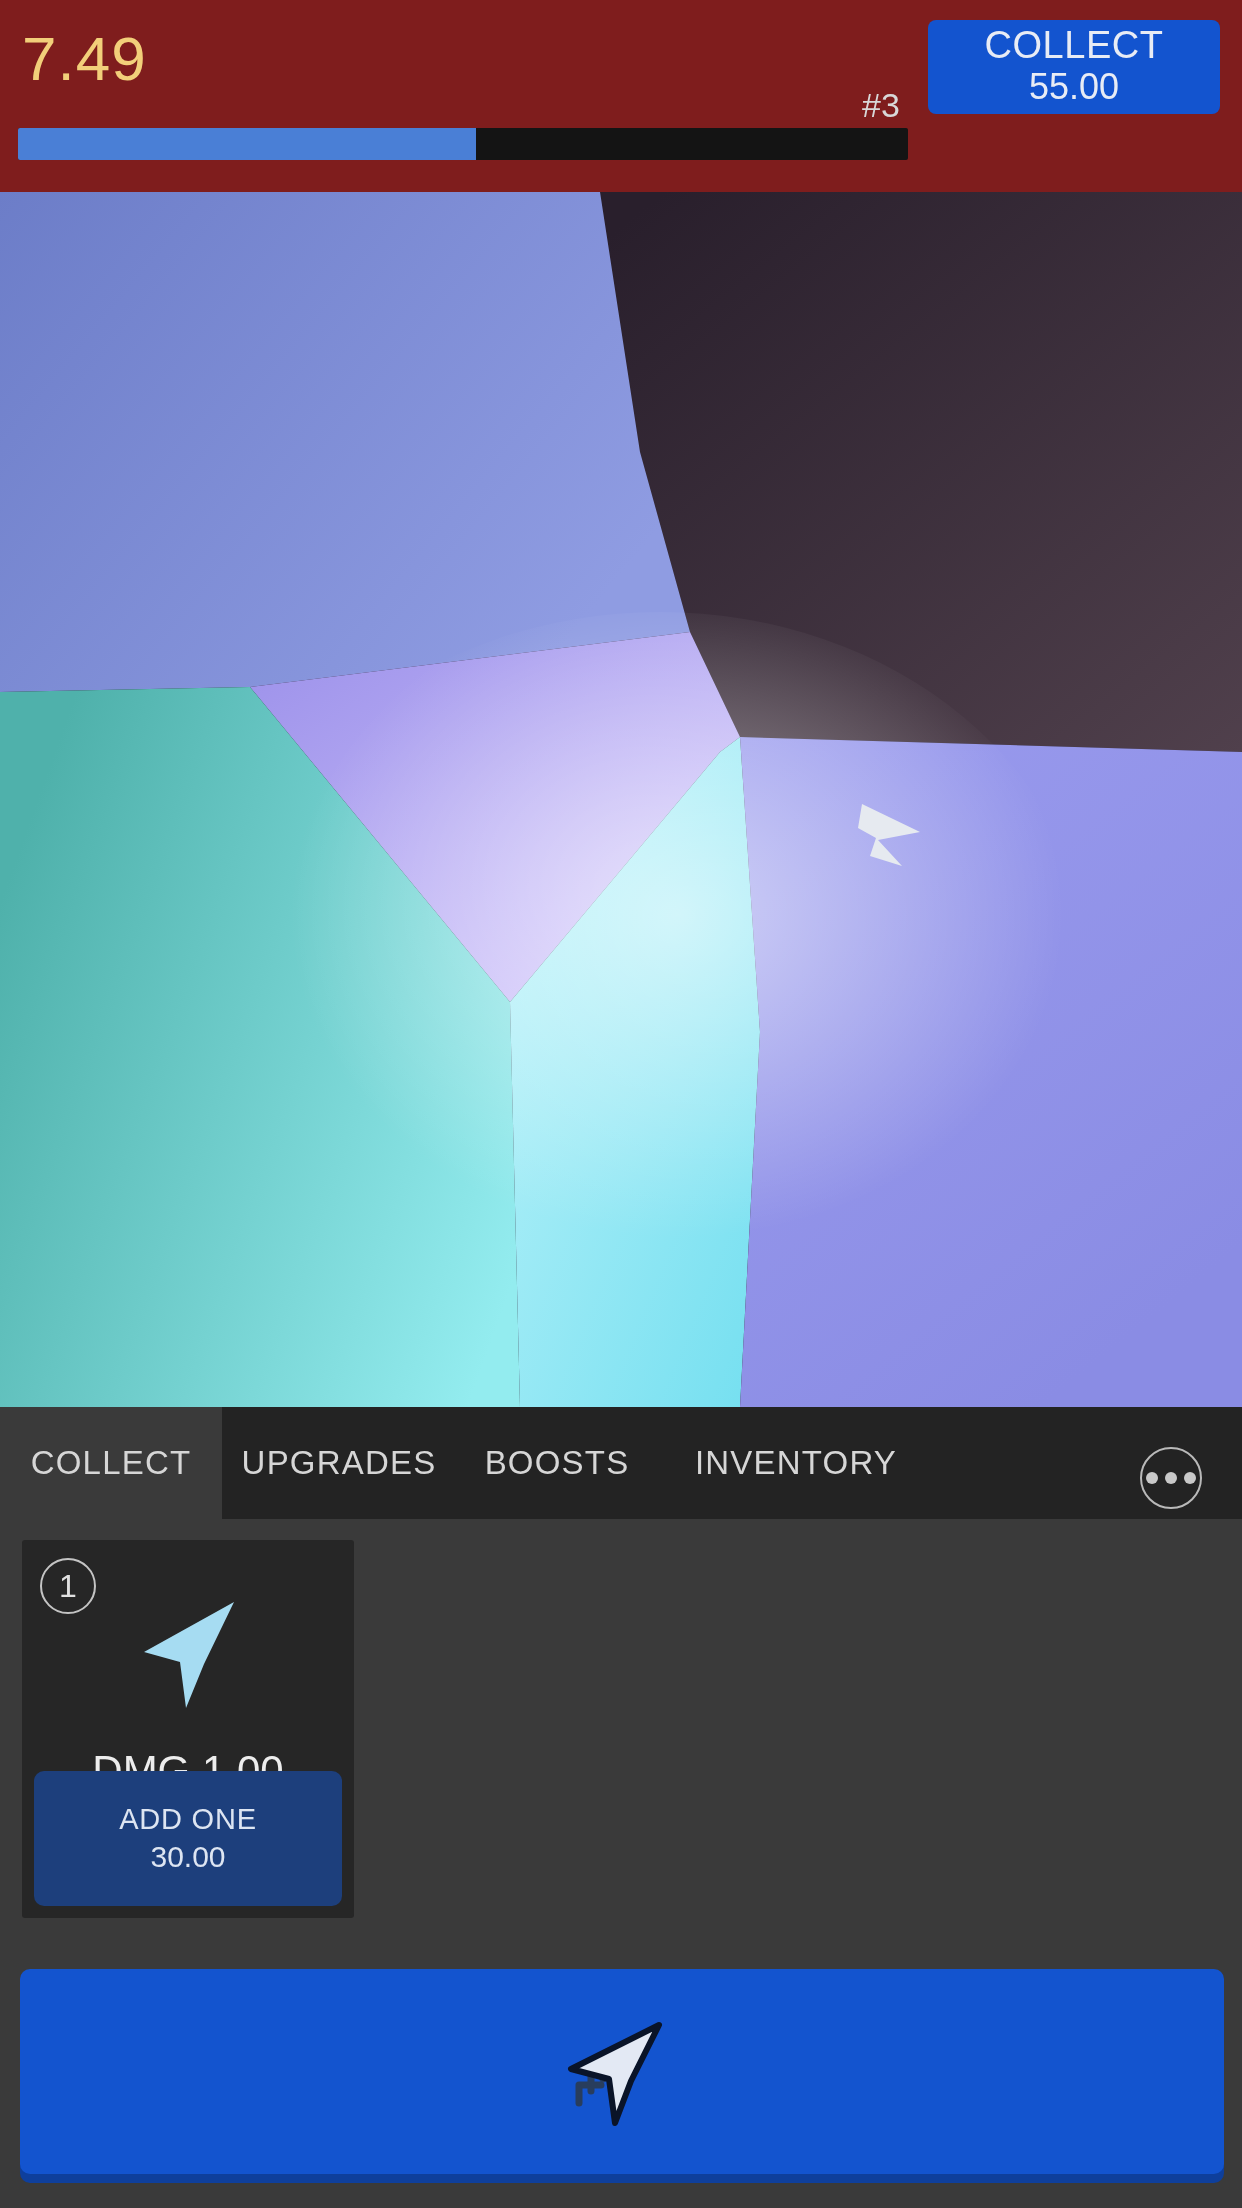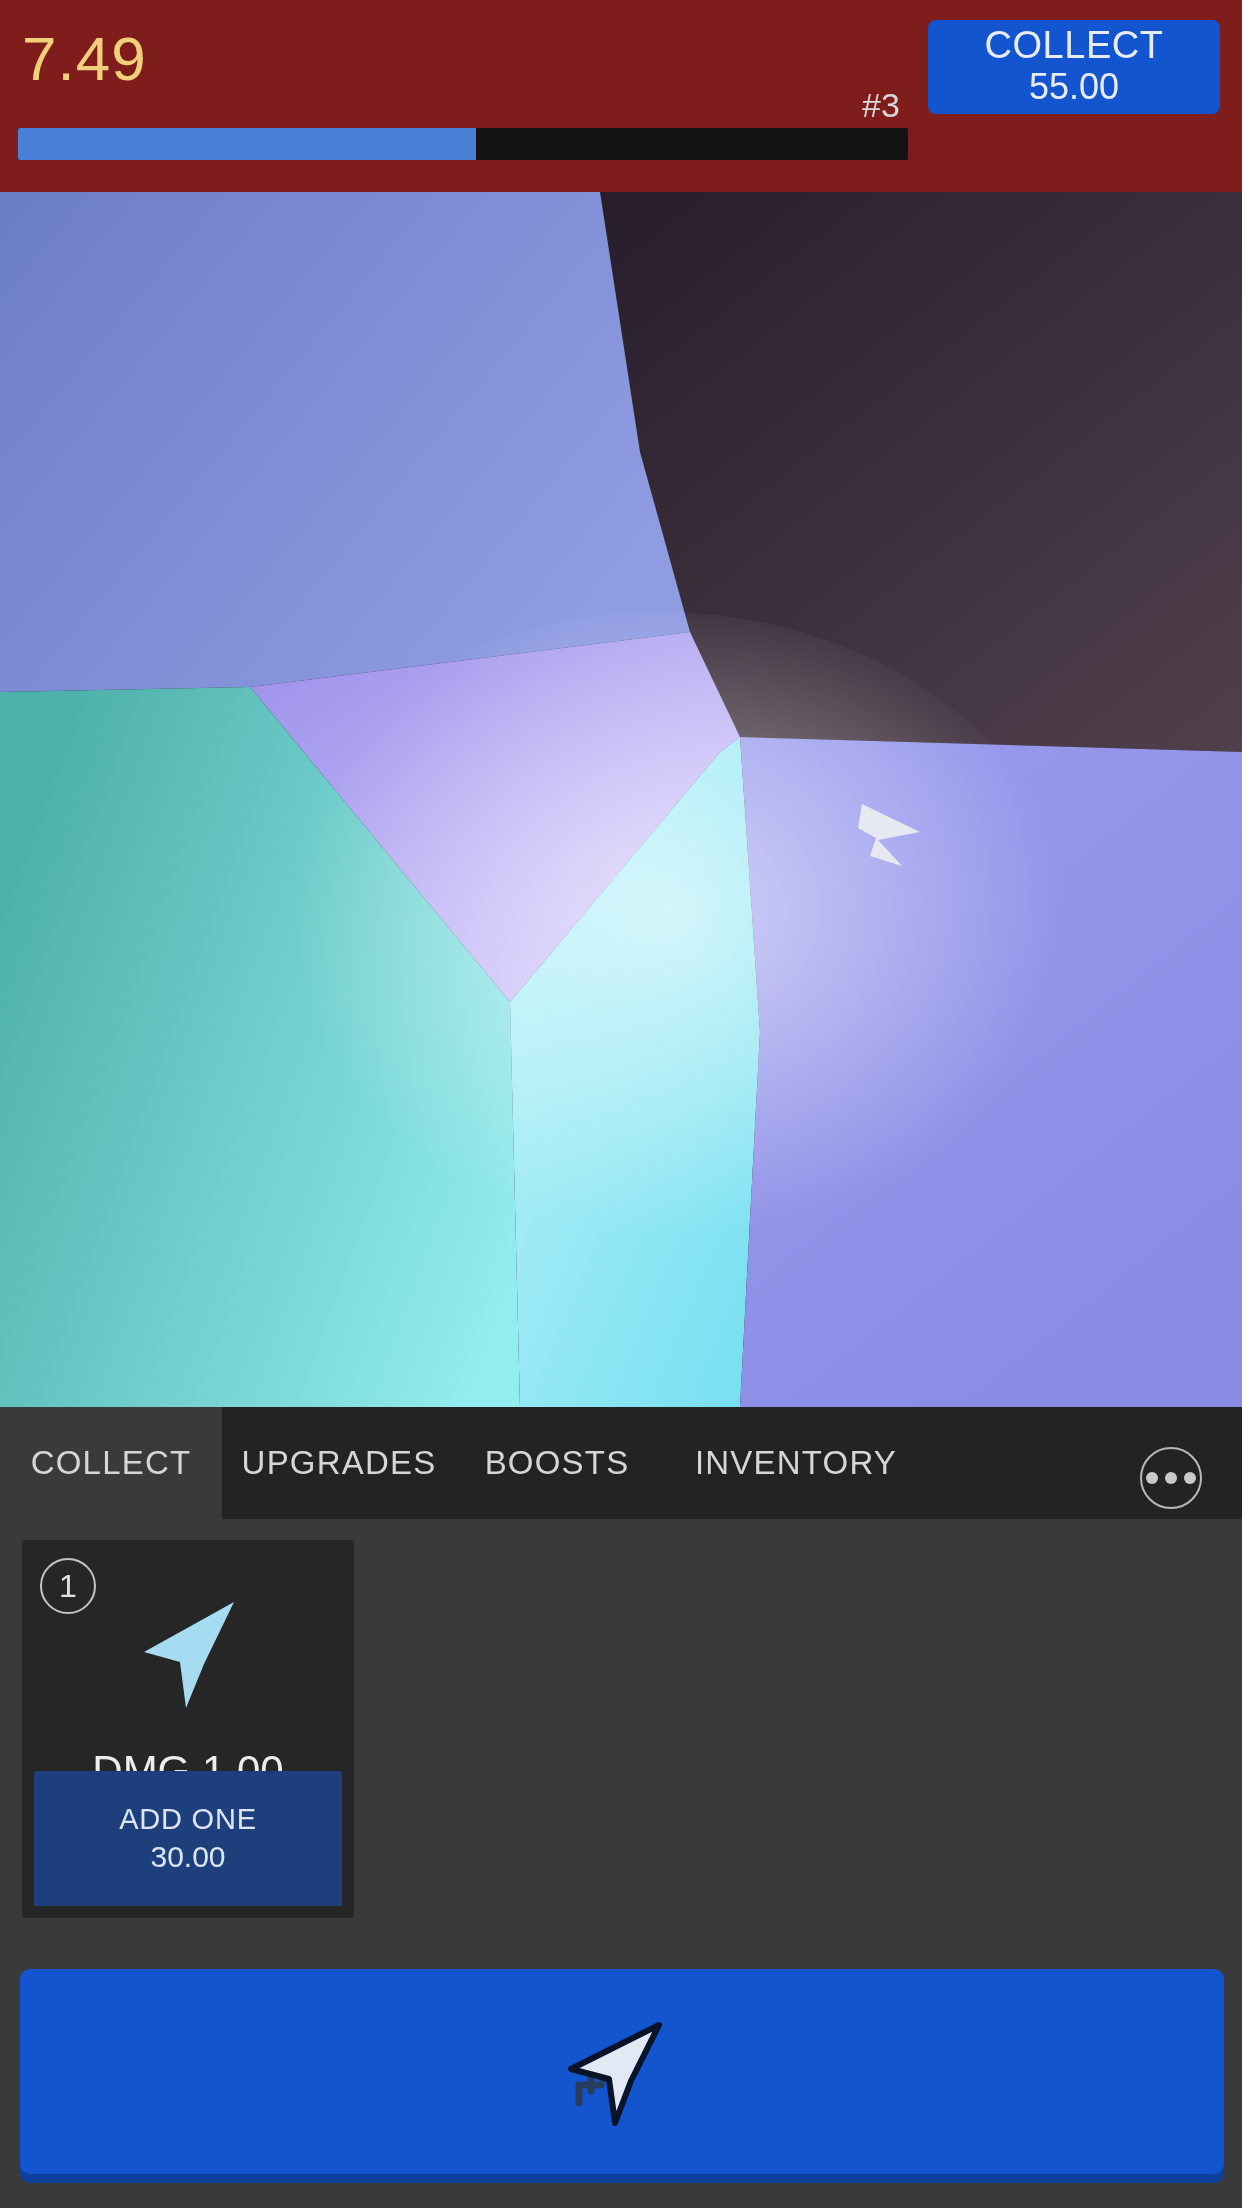--- a/index.html
+++ b/index.html
@@ -108,21 +108,21 @@
   .level-label {
     position:absolute; left:0; top:262px; width:100%;
     text-align:center; font-size:23px; color:#d0d0d0; letter-spacing:1.3px;
   }
 
   .card-actions {
     position:absolute; left:12px; bottom:12px; right:12px;
     display:flex; gap:10px;
   }
   .action-btn {
-    flex:1; height:135px; background:#1d3f7c; border-radius:2px; border:none;
+    flex:1; height:135px; background:#1d3f7c; border-radius:10px; border:none;
     display:flex; flex-direction:column; align-items:center; justify-content:center;
     cursor:pointer; font-family:"Liberation Sans", sans-serif;
   }
   .action-title { font-size:29px; color:#dde5f2; letter-spacing:0.8px; line-height:1.25; }
   .action-sub   { font-size:30px; color:#dde5f2; line-height:1.3; }
   .action-btn.wide .action-title { font-size:38px; }
   .action-btn.wide .action-sub   { font-size:38px; }
   .card-2 .card-actions { bottom:12px; }
   .card-2 .action-btn { height:135px; }
 

